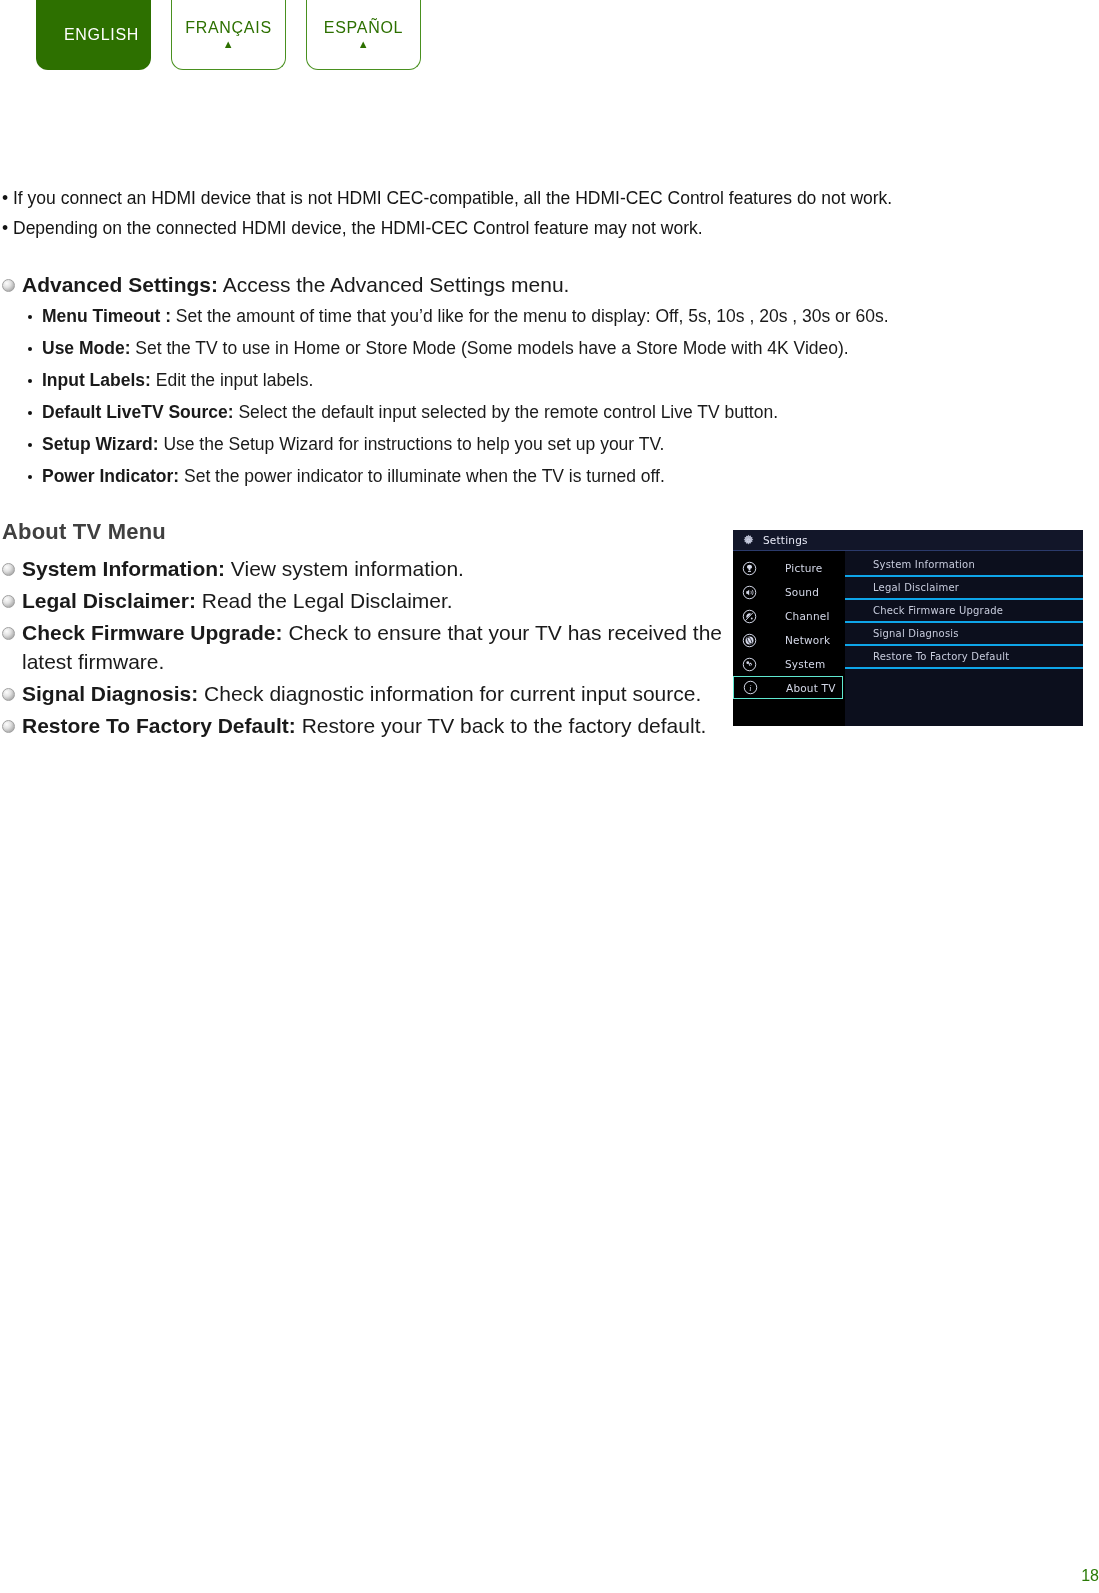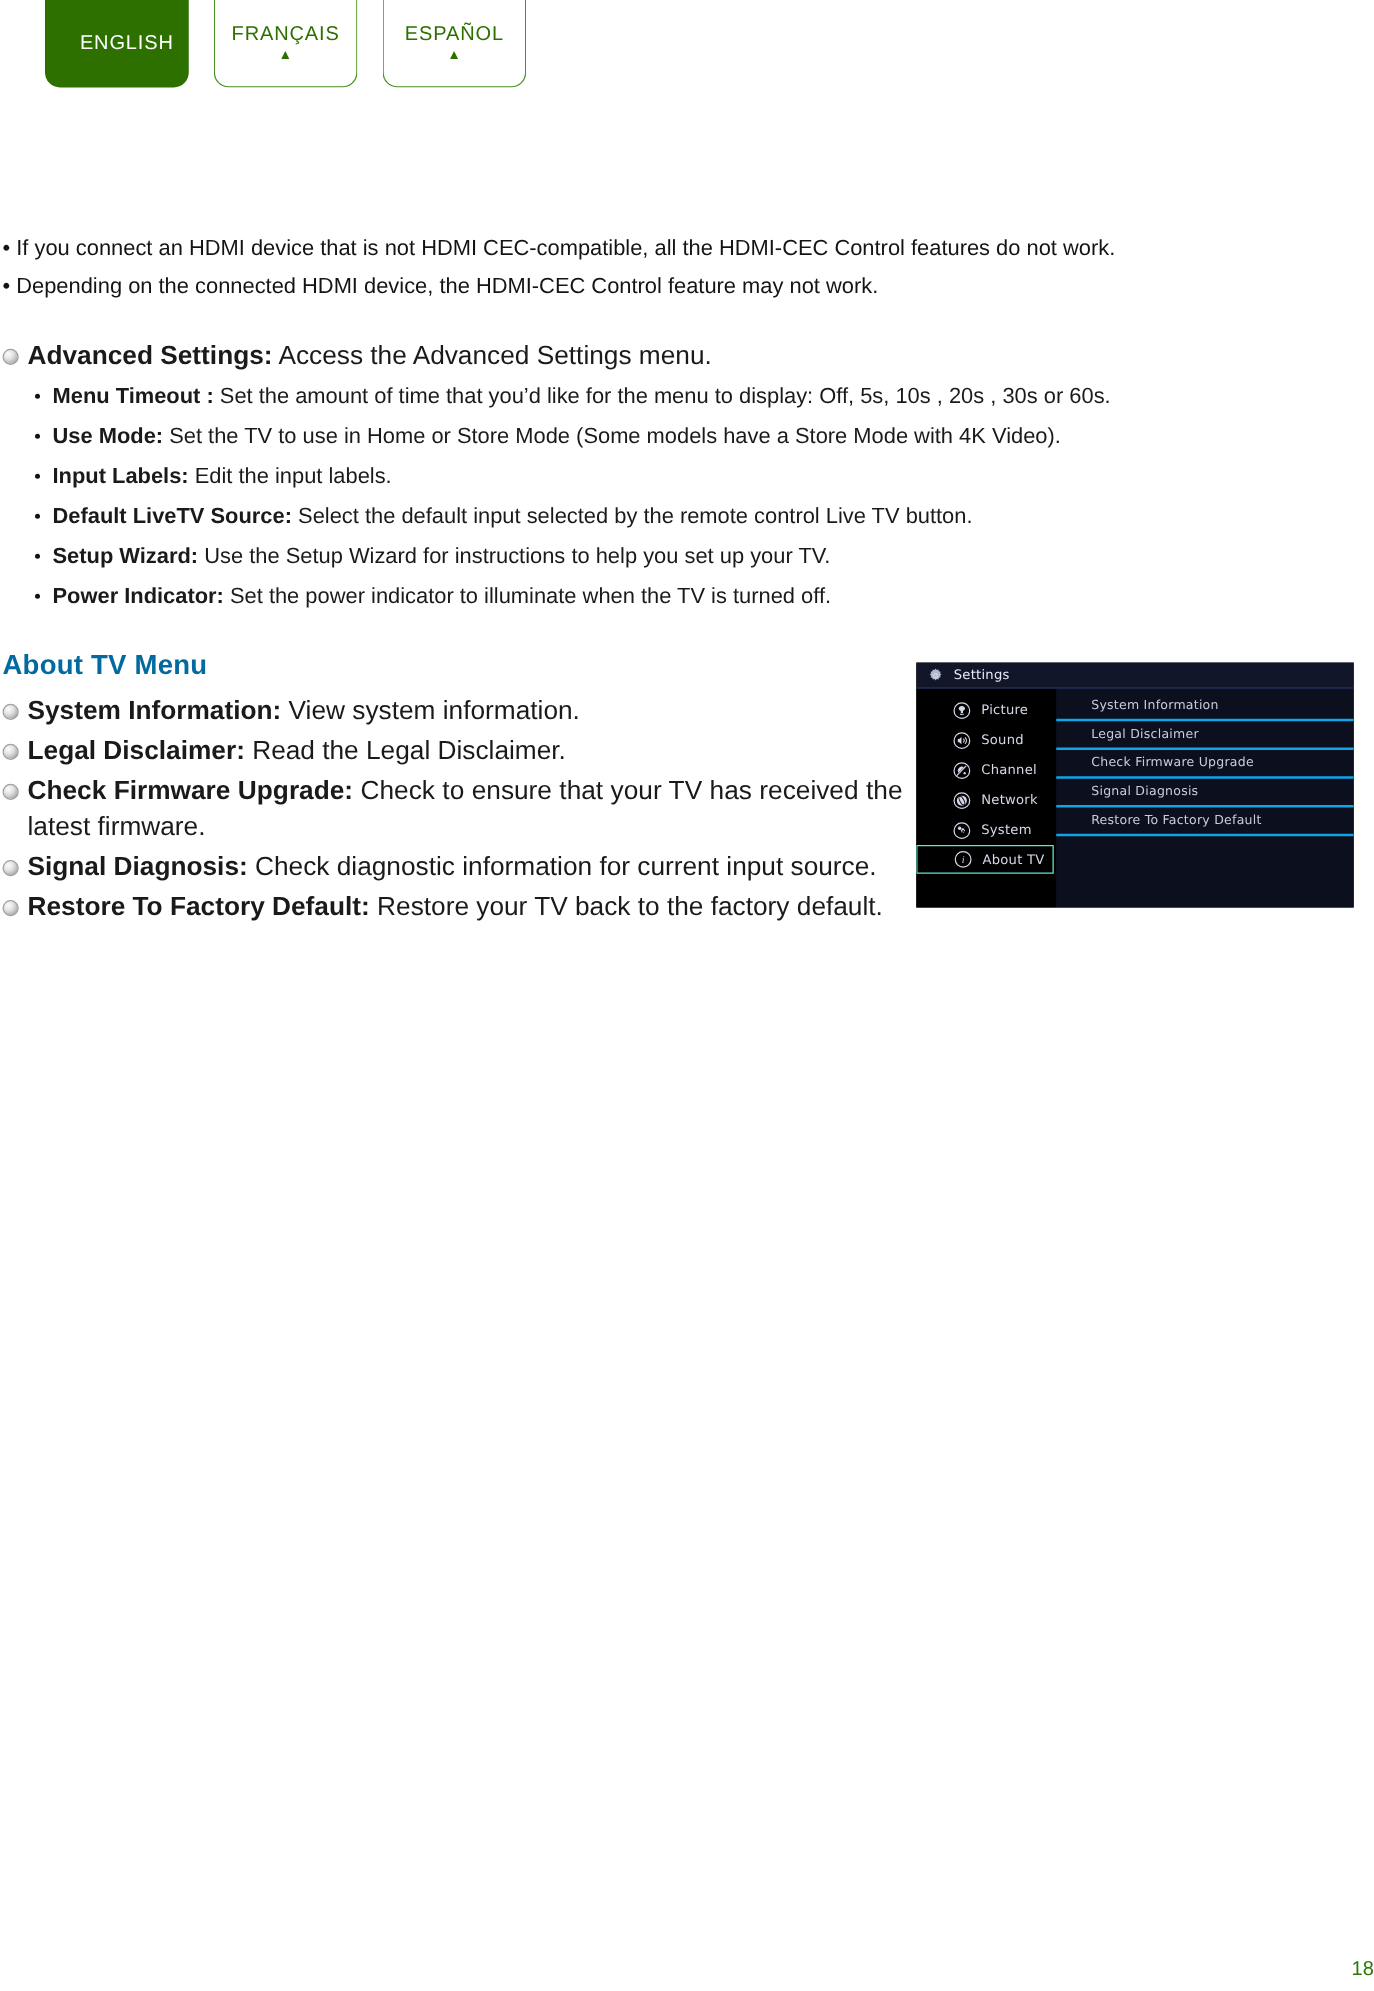--- a/index.html
+++ b/index.html
@@ -115,21 +115,21 @@
   .dot-text {
     font-size: 17.5px;
     line-height: 29px;
     white-space: nowrap;
   }
   .dot-text b { font-weight: bold; }
 
   .section-title {
     font-size: 22px;
     font-weight: bold;
-    color: #0369a1;
+    color: #404040;
     letter-spacing: 0.2px;
     margin: 28px 0 9px 0;
   }
 
   
   .tv-menu {
     position: absolute;
     left: 733px;
     top: 530px;
     width: 350px;
@@ -160,23 +160,24 @@
   .tv-sidebar {
     width: 112px;
     background: #000000;
     padding-top: 5px;
     box-sizing: border-box;
   }
   .tv-side-item {
     display: flex;
     align-items: center;
     height: 24px;
-    padding-left: 29px;
+    padding-left: 9px;
     box-sizing: border-box;
     cursor: pointer;
+    gap: 20px;
   }
   .tv-side-item .ic {
     width: 15px;
     height: 15px;
     flex: 0 0 auto;
     margin-right: 8px;
   }
   .tv-side-label {
     font-size: 10.5px;
     color: #d4d8e8;

